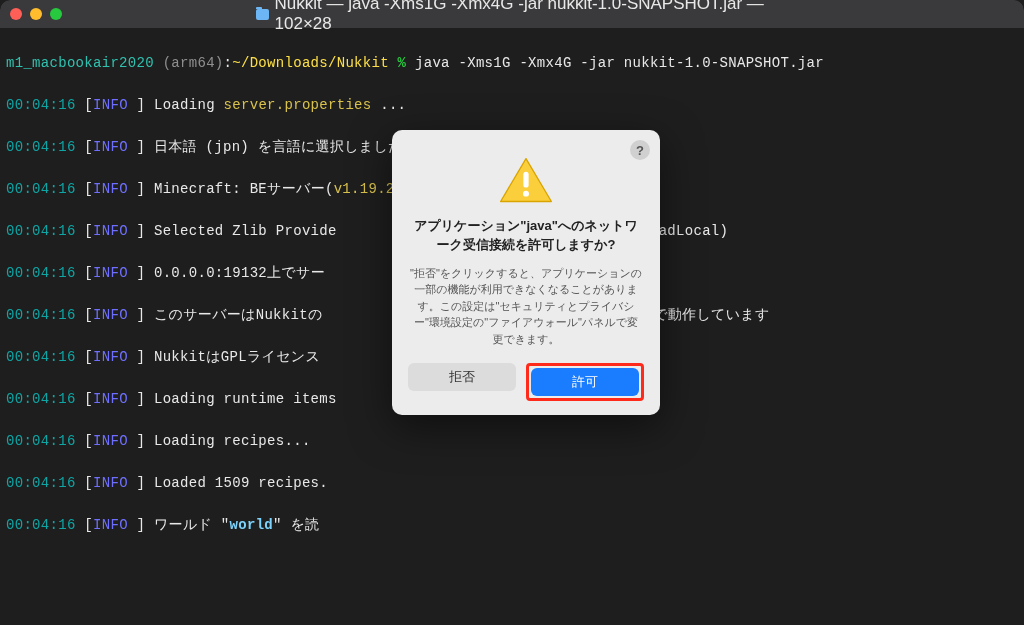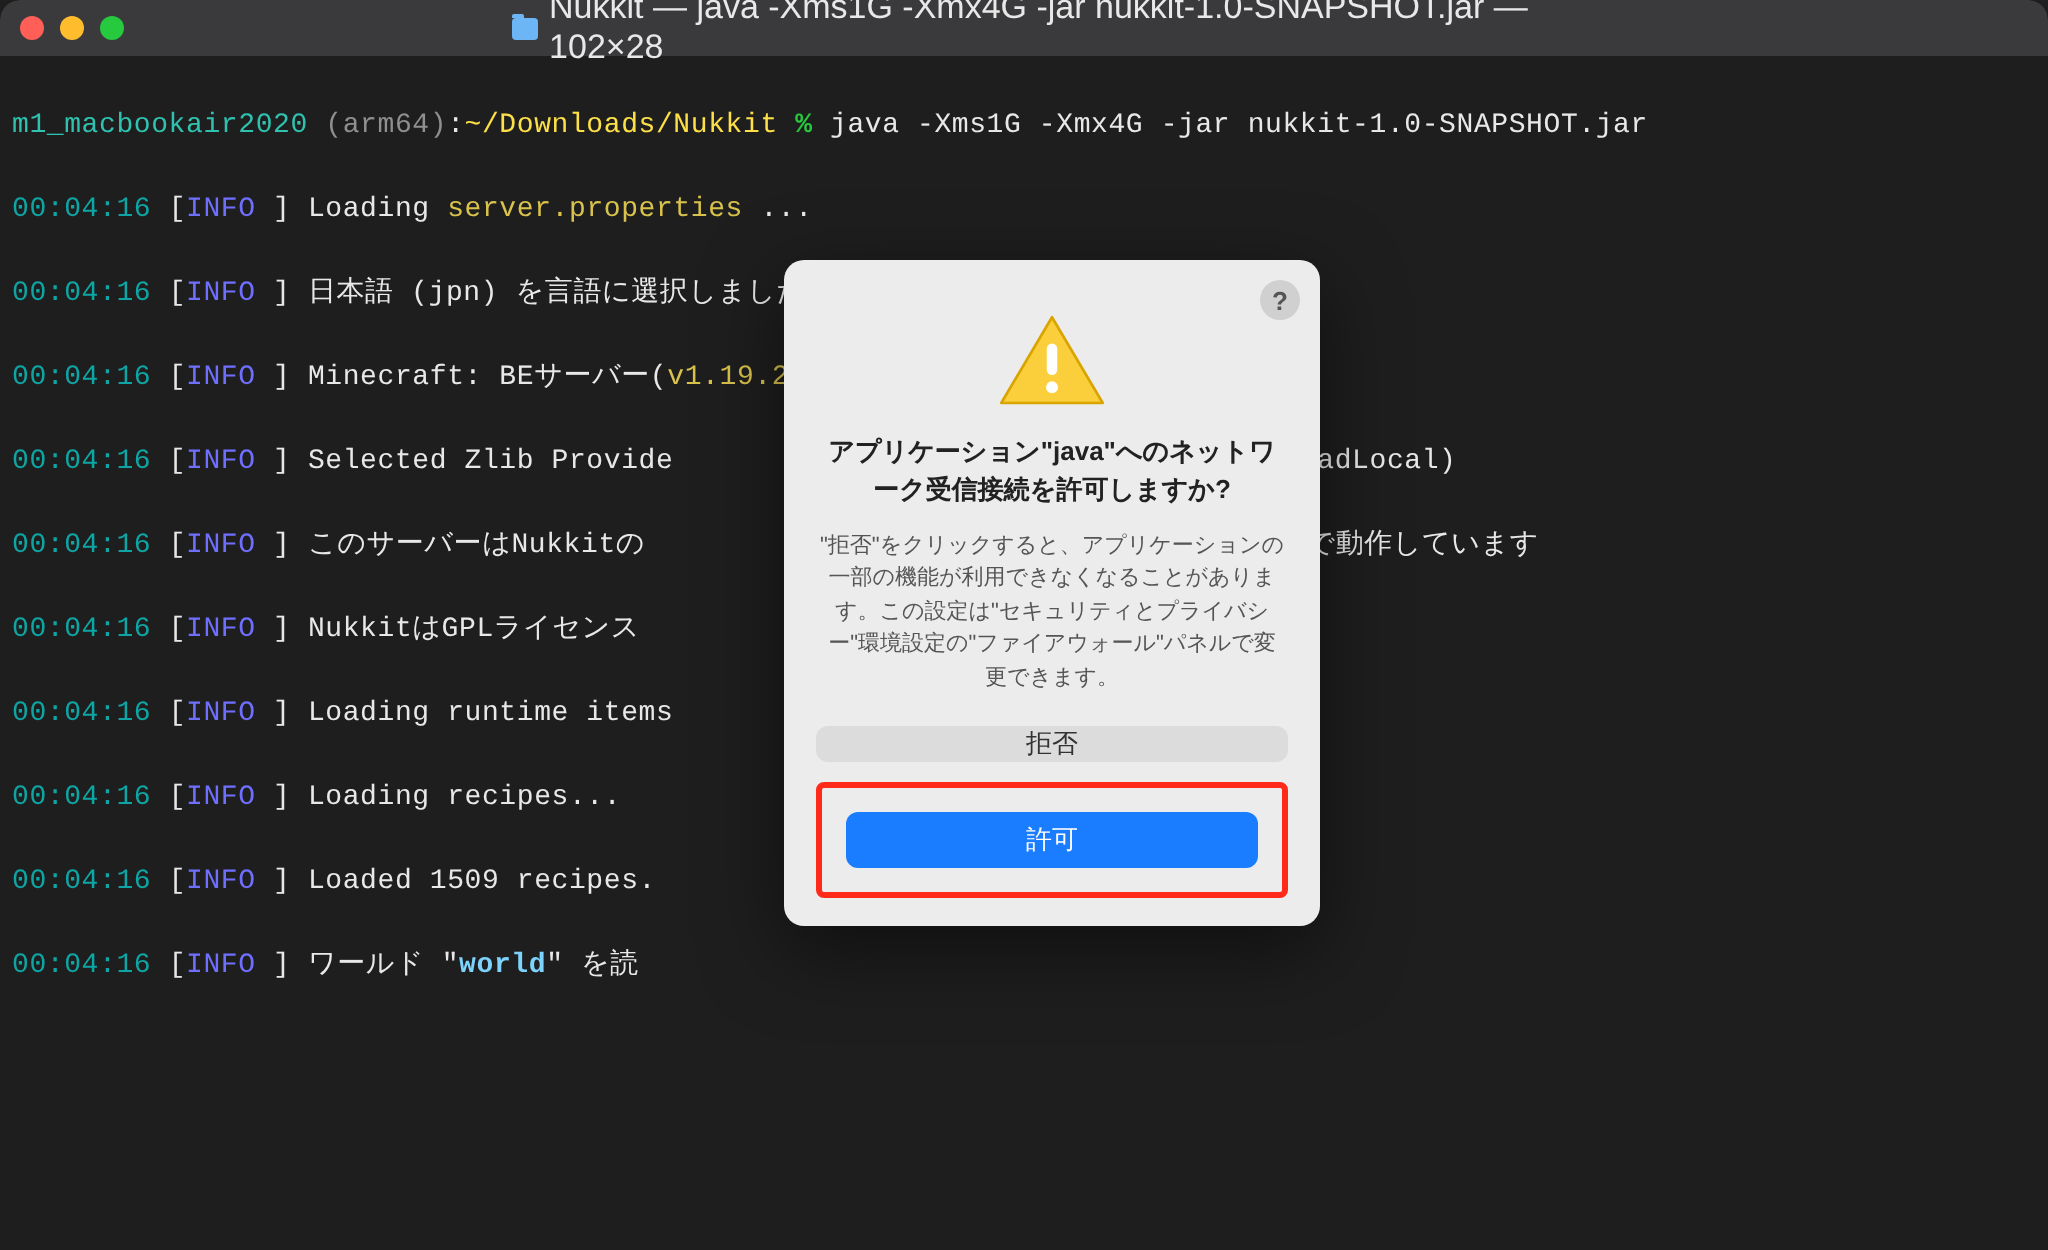--- a/index.html
+++ b/index.html
@@ -120,42 +120,41 @@
     font-size: 11px;
     color: #555;
     line-height: 1.5;
     margin-bottom: 16px;
     padding: 0 2px;
   }
   .dialog .dlg-buttons {
     display: flex;
     gap: 10px;
     justify-content: center;
-    flex-direction: column;
   }
   .dlg-btn {
     flex: 1;
     height: 28px;
     border-radius: 6px;
     font-size: 13px;
     display: flex;
     align-items: center;
     justify-content: center;
     cursor: pointer;
     font-family: inherit;
   }
   .dlg-btn.deny {
     background: #dcdcdc;
     color: #333;
   }
   .allow-wrap {
     flex: 1;
     border: 3px solid #ff2a1a;
     border-radius: 4px;
-    padding: 12px;
+    padding: 2px;
   }
   .dlg-btn.allow {
     background: #1a7cff;
     color: #fff;
     font-weight: 500;
     width: 100%;
   }
 </style>
 </head>
 <body>
@@ -171,20 +170,21 @@
     <span>Nukkit — java -Xms1G -Xmx4G -jar nukkit-1.0-SNAPSHOT.jar — 102×28</span>
   </div>
 </div>
 
 <div class="terminal">
 <span class="line"><span class="c-teal">m1_macbookair2020</span><span class="c-dim"> (</span><span class="c-dim">arm64</span><span class="c-dim">)</span><span class="c-white">:</span><span class="c-bluepath">~/Downloads/Nukkit</span><span class="c-green"> % </span><span class="c-white">java -Xms1G -Xmx4G -jar nukkit-1.0-SNAPSHOT.jar</span></span>
 <span class="line"><span class="c-time">00:04:16</span> <span class="c-bracket">[</span><span class="c-info">INFO</span><span class="c-bracket"> ] </span><span class="c-white">Loading </span><span class="c-yellow">server.properties</span><span class="c-white"> ...</span></span>
 <span class="line"><span class="c-time">00:04:16</span> <span class="c-bracket">[</span><span class="c-info">INFO</span><span class="c-bracket"> ] </span><span class="c-white">日本語 (jpn) を言語に選択しました</span></span>
 <span class="line"><span class="c-time">00:04:16</span> <span class="c-bracket">[</span><span class="c-info">INFO</span><span class="c-bracket"> ] </span><span class="c-white">Minecraft: BEサーバー(</span><span class="c-yellow">v1.19.21</span><span class="c-white">に対応)を起動しています</span></span>
 <span class="line"><span class="c-time">00:04:16</span> <span class="c-bracket">[</span><span class="c-info">INFO</span><span class="c-bracket"> ] </span><span class="c-white">Selected Zlib Provide</span>                                   <span class="c-white">readLocal)</span></span>
+<span class="line"><span class="c-time">00:04:16</span> <span class="c-bracket">[</span><span class="c-info">INFO</span><span class="c-bracket"> ] </span><span class="c-white">0.0.0.0:19132上でサー</span></span>
 <span class="line"><span class="c-time">00:04:16</span> <span class="c-bracket">[</span><span class="c-info">INFO</span><span class="c-bracket"> ] </span><span class="c-white">このサーバーはNukkitの</span>                             <span class="c-white">I 1.0.14)で動作しています</span></span>
 <span class="line"><span class="c-time">00:04:16</span> <span class="c-bracket">[</span><span class="c-info">INFO</span><span class="c-bracket"> ] </span><span class="c-white">NukkitはGPLライセンス</span></span>
 <span class="line"><span class="c-time">00:04:16</span> <span class="c-bracket">[</span><span class="c-info">INFO</span><span class="c-bracket"> ] </span><span class="c-white">Loading runtime items</span></span>
 <span class="line"><span class="c-time">00:04:16</span> <span class="c-bracket">[</span><span class="c-info">INFO</span><span class="c-bracket"> ] </span><span class="c-white">Loading recipes...</span></span>
 <span class="line"><span class="c-time">00:04:16</span> <span class="c-bracket">[</span><span class="c-info">INFO</span><span class="c-bracket"> ] </span><span class="c-white">Loaded 1509 recipes.</span></span>
 <span class="line"><span class="c-time">00:04:16</span> <span class="c-bracket">[</span><span class="c-info">INFO</span><span class="c-bracket"> ] </span><span class="c-white">ワールド "</span><span class="c-wgreen">world</span><span class="c-white">" を読</span></span>
 
 
 
 

